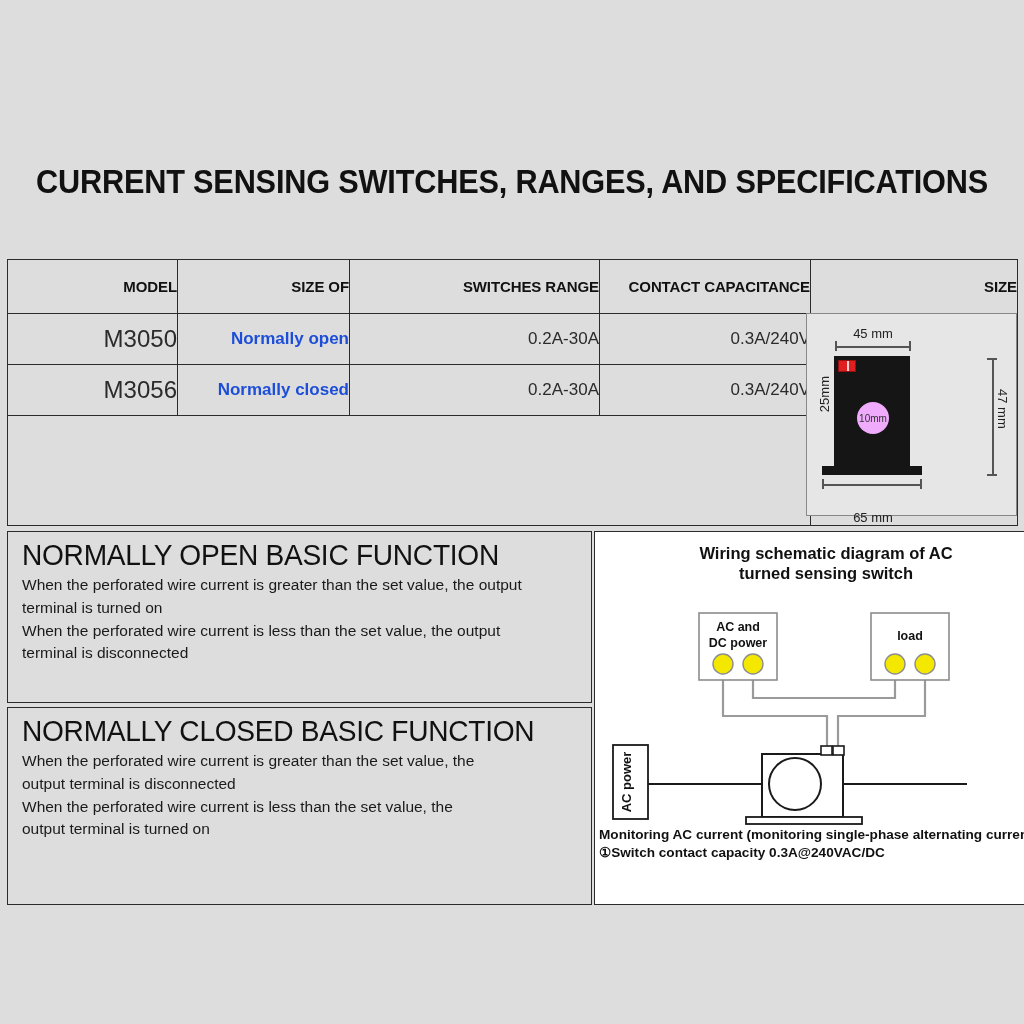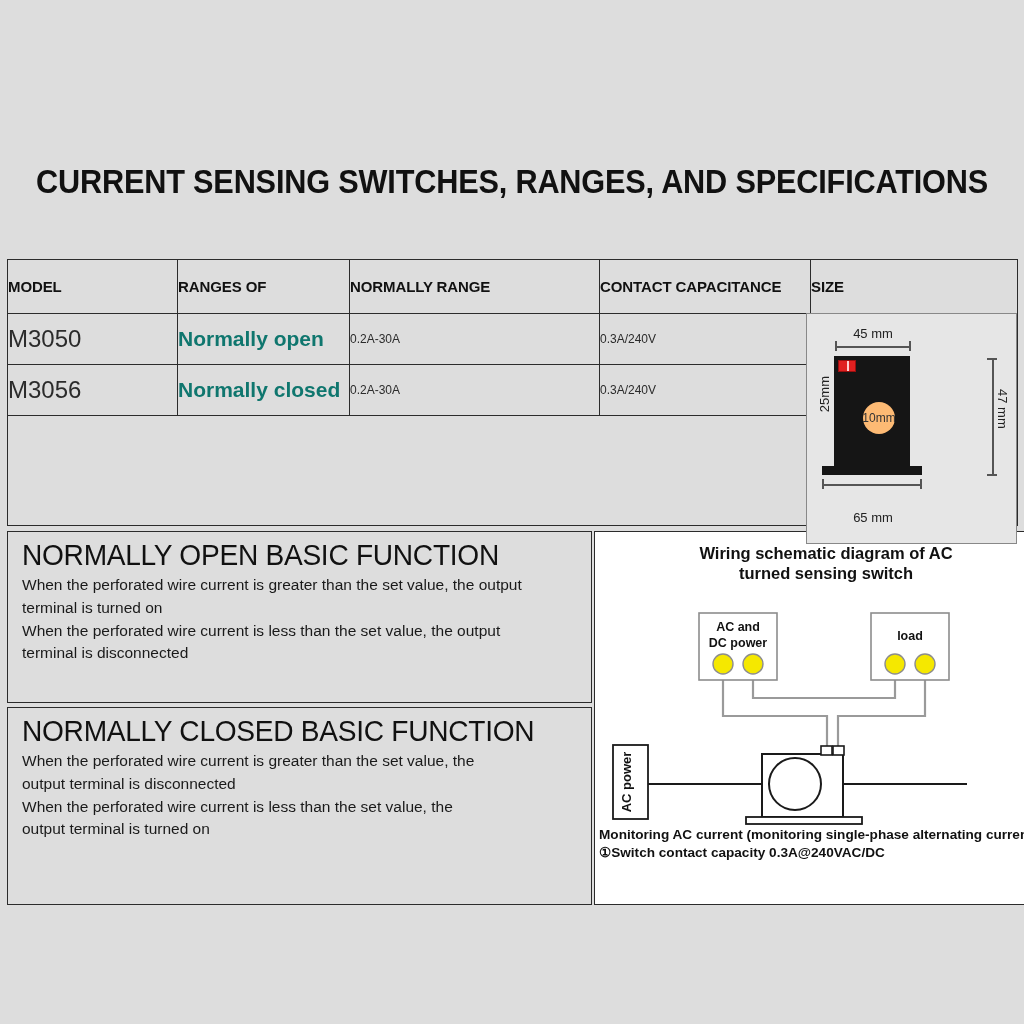--- a/index.html
+++ b/index.html
@@ -37,57 +37,57 @@
     position: absolute;
     left: 7px;
     top: 259px;
     width: 1010px;
     border-collapse: collapse;
     table-layout: fixed;
     background: #dddddd;
   }
   .spec-table td, .spec-table th {
     border: 1.6px solid #2b2b2b;
-    text-align: left;
+    text-align: right;
     vertical-align: middle;
     background: #dddddd;
   }
   .spec-table th {
     height: 54px;
     font-size: 15px;
     font-weight: bold;
     letter-spacing: -0.1px;
     color: #111;
   }
   .spec-table td {
     height: 51px;
-    font-size: 12px;
+    font-size: 17px;
     color: #2b2b2b;
   }
   td.cell-model   { font-size: 24px; }
-  td.cell-type    { font-size: 21px; font-weight: 600; color:#0f766e; }
+  td.cell-type    { font-size: 17px; font-weight: 600; color:#1d4ed8; }
   .col-model { width: 170px; }
   .col-type  { width: 172px; }
   .col-range { width: 250px; }
   .col-cap   { width: 211px; }
   .col-size  { width: 207px; }
 
   td.size-cell {
     padding: 0;
     background: #dddddd;
   }
   td.blank-cell { height: 110px; }
 
   
   .size-diagram {
     position: absolute;
     left: 806px;
     top: 313px;
     width: 211px;
-    height: 231px;
+    height: 203px;
     border: 1.4px solid #888;
     background: #e6e6e6;
     z-index: 5;
   }
   .dev-body {
     position: absolute;
     left: 27px;
     top: 42px;
     width: 76px;
     height: 110px;
@@ -112,30 +112,30 @@
   }
   .dev-red:after {
     content: "";
     position: absolute;
     left: 50%; top: 0; bottom: 0;
     width: 1.5px;
     background: #ffd0d0;
   }
   .dev-hole {
     position: absolute;
-    left: 56px;
+    left: 50px;
     top: 88px;
     width: 32px;
     height: 32px;
     border-radius: 50%;
-    background: #fdba74;
+    background: #f0abfc;
     display: flex;
     align-items: center;
     justify-content: center;
-    font-size: 12px;
+    font-size: 10px;
     color: #333;
   }
   .dim-label { position: absolute; font-size: 13px; color: #222; }
   .dim-45 { left: 28px; top: 12px; width: 76px; text-align: center; }
   .dim-65 { left: 12px; top: 176px; width: 108px; text-align: center; margin-top: 20px; }
   .dim-47 { right: 6px; top: 75px; writing-mode: vertical-rl; }
   .dim-25 { left: 10px; top: 62px; writing-mode: vertical-rl; transform: rotate(180deg); }
   .dim-line { position: absolute; background: #555; }
   .hline { height: 1.5px; }
   .vline { width: 1.5px; }
@@ -219,22 +219,22 @@
     <colgroup>
       <col class="col-model">
         <col class="col-type">
         <col class="col-range">
       <col class="col-cap">
         <col class="col-size">
     </colgroup>
     <thead>
       <tr>
         <th>MODEL</th>
-        <th>RANGES OF</th>
-        <th>NORMALLY RANGE</th>
+        <th>SIZE OF</th>
+        <th>SWITCHES RANGE</th>
         <th>CONTACT CAPACITANCE</th>
         <th>SIZE</th>
       </tr>
     </thead>
     <tbody>
       <tr>
         <td class="cell-model">M3050</td>
         <td class="cell-type">Normally open</td>
         <td>0.2A-30A</td>
         <td>0.3A/240V</td>

